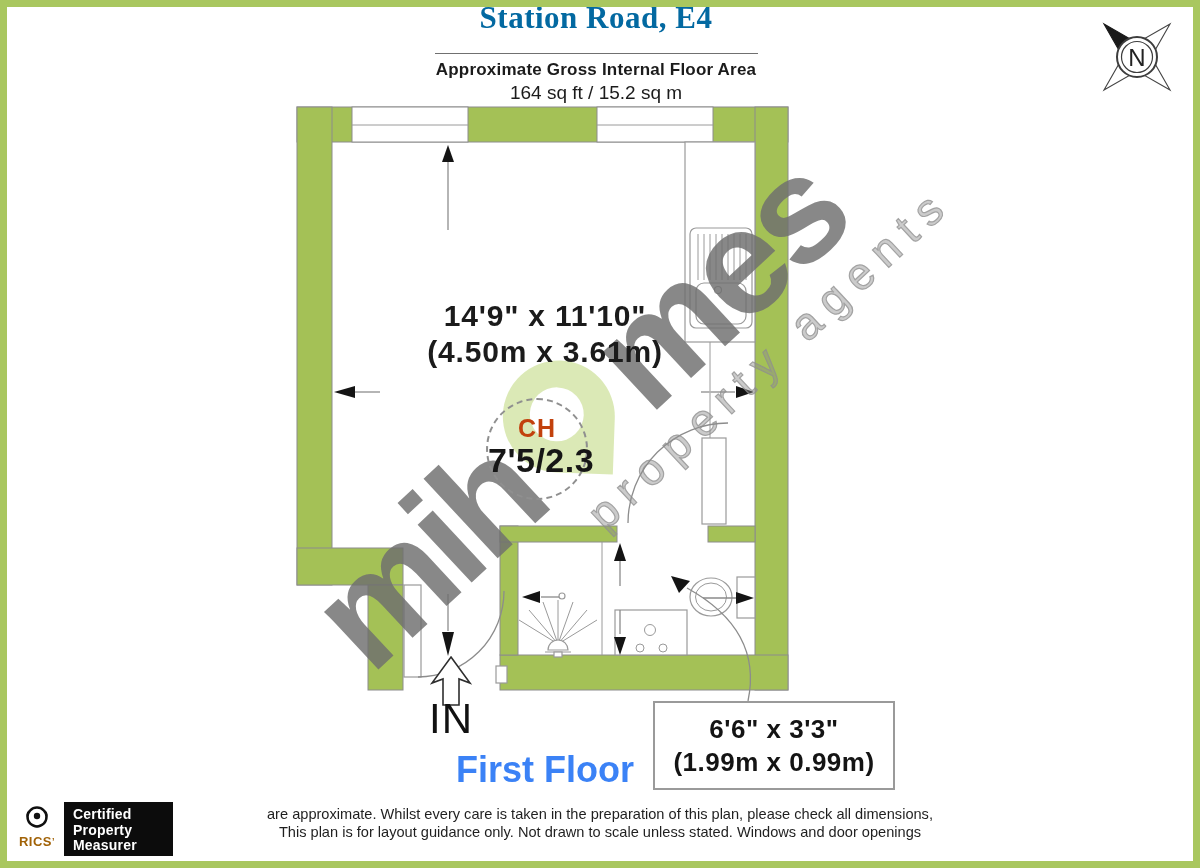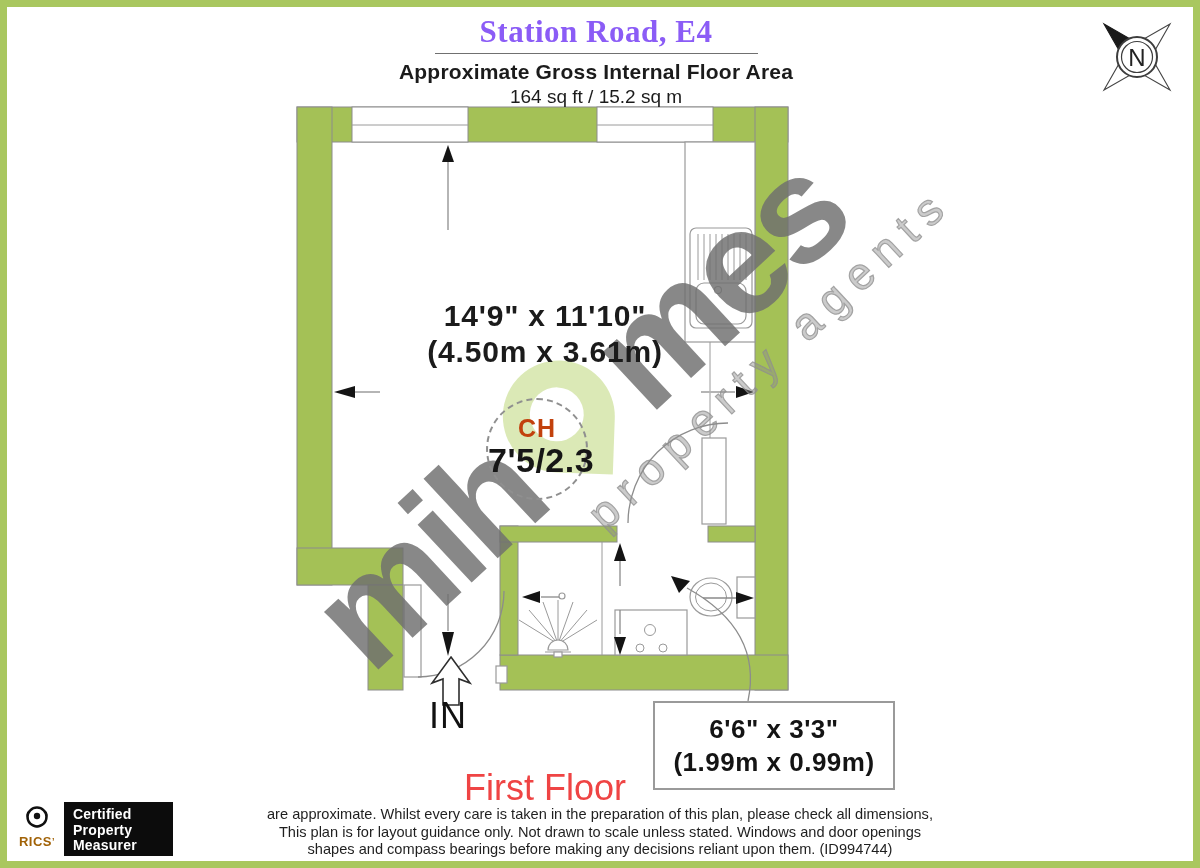--- a/index.html
+++ b/index.html
@@ -10,23 +10,23 @@
     --line-gray:#8c8c8c;
   }
   *{margin:0;padding:0;box-sizing:border-box;}
   html,body{width:1200px;height:868px;background:#fff;overflow:hidden;
     font-family:"Liberation Sans", sans-serif;color:#1b1b1b;}
   .page{position:relative;width:1200px;height:868px;background:#fff;}
   .frame{position:absolute;inset:0;border:7px solid var(--frame-green);pointer-events:none;z-index:10;}
 
   
   .hdr{position:absolute;left:396px;top:0;width:400px;text-align:center;z-index:6;}
-  .hdr-title{margin-top:14px;font-family:"Liberation Serif", serif;font-weight:bold;font-size:31px;color:#8b5cf6;letter-spacing:.5px;}
+  .hdr-title{font-family:"Liberation Serif", serif;font-weight:bold;font-size:31px;color:#0369a1;letter-spacing:.5px;}
   .hdr-rule{position:absolute;left:435px;top:53px;width:323px;height:1px;background:#707070;z-index:6;}
-  .hdr-sub{margin-top:7px;font-weight:bold;font-size:21px;letter-spacing:.2px;}
+  .hdr-sub{margin-top:7px;font-weight:bold;font-size:17px;letter-spacing:.2px;}
   .hdr-area{margin-top:2px;font-size:19px;}
 
   
   svg.plan{position:absolute;left:0;top:0;z-index:1;}
   .wall{fill:var(--wall-green);stroke:var(--line-gray);stroke-width:1;}
   .window{fill:#fff;stroke:var(--line-gray);stroke-width:1;}
   .fixture{fill:#fff;stroke:#9a9a9a;stroke-width:1.2;}
   .thin{fill:none;stroke:#9a9a9a;stroke-width:1;}
   .stem{stroke:#b5b5b5;stroke-width:2;}
   .stem2{stroke:#8a8a8a;stroke-width:1.3;}
@@ -48,22 +48,22 @@
       font-size:45px;font-weight:400;letter-spacing:11px;
       color:rgba(140,140,140,.55);-webkit-text-stroke:1.2px #8f8f8f;}
 
   
   .lbl{position:absolute;z-index:4;}
   .room-dims{left:365px;top:298px;width:360px;text-align:center;font-size:30px;font-weight:bold;line-height:36px;letter-spacing:.8px;color:#1b1b1b;}
   .ch-circle{left:486px;top:398px;width:102px;height:102px;border:2px dashed #8f8f8f;border-radius:50%;
       text-align:center;padding-top:15px;}
   .ch-label{font-size:25px;font-weight:bold;color:#c2410c;line-height:26px;letter-spacing:1px;}
   .ch-value{font-size:34px;font-weight:bold;color:#161616;letter-spacing:.5px;}
-  .in-label{left:429px;top:695px;font-size:36px;font-weight:400;color:#111;letter-spacing:1px;}
-  .floor-label{left:395px;top:767px;width:300px;text-align:center;font-size:36px;font-weight:normal;color:#ef4444;}
+  .in-label{left:429px;top:695px;font-size:42px;font-weight:400;color:#111;letter-spacing:1px;}
+  .floor-label{left:395px;top:749px;width:300px;text-align:center;font-size:36px;font-weight:bold;color:#3b82f6;}
   .callout{left:653px;top:701px;width:242px;height:89px;background:#fff;border:2px solid #9a9a9a;
       display:flex;flex-direction:column;justify-content:center;text-align:center;
       font-size:26px;font-weight:bold;line-height:33px;letter-spacing:.5px;color:#141414;}
 
   
   .rics-white{position:absolute;left:14px;top:802px;width:46px;height:54px;background:#fff;z-index:6;
       display:flex;flex-direction:column;align-items:center;justify-content:flex-start;padding-top:3px;}
   .rics-word{font-size:13px;font-weight:bold;letter-spacing:.5px;color:#a16207;line-height:21px;}
   .rics-mark{font-size:9px;vertical-align:top;}
   .rics-black{position:absolute;left:64px;top:802px;width:109px;height:54px;background:#0c0c0c;z-index:6;
@@ -251,15 +251,14 @@
 
   <div class="rics-black">
     <div>Certified</div>
     <div>Property</div>
     <div>Measurer</div>
   </div>
 
   <div class="disclaimer">
     <div>are approximate. Whilst every care is taken in the preparation of this plan, please check all dimensions,</div>
     <div>This plan is for layout guidance only. Not drawn to scale unless stated. Windows and door openings</div>
-    <div>shapes and compass bearings before making any decisions reliant upon them. (ID994744)</div>
   </div>
 </div>
 
 </body></html>

